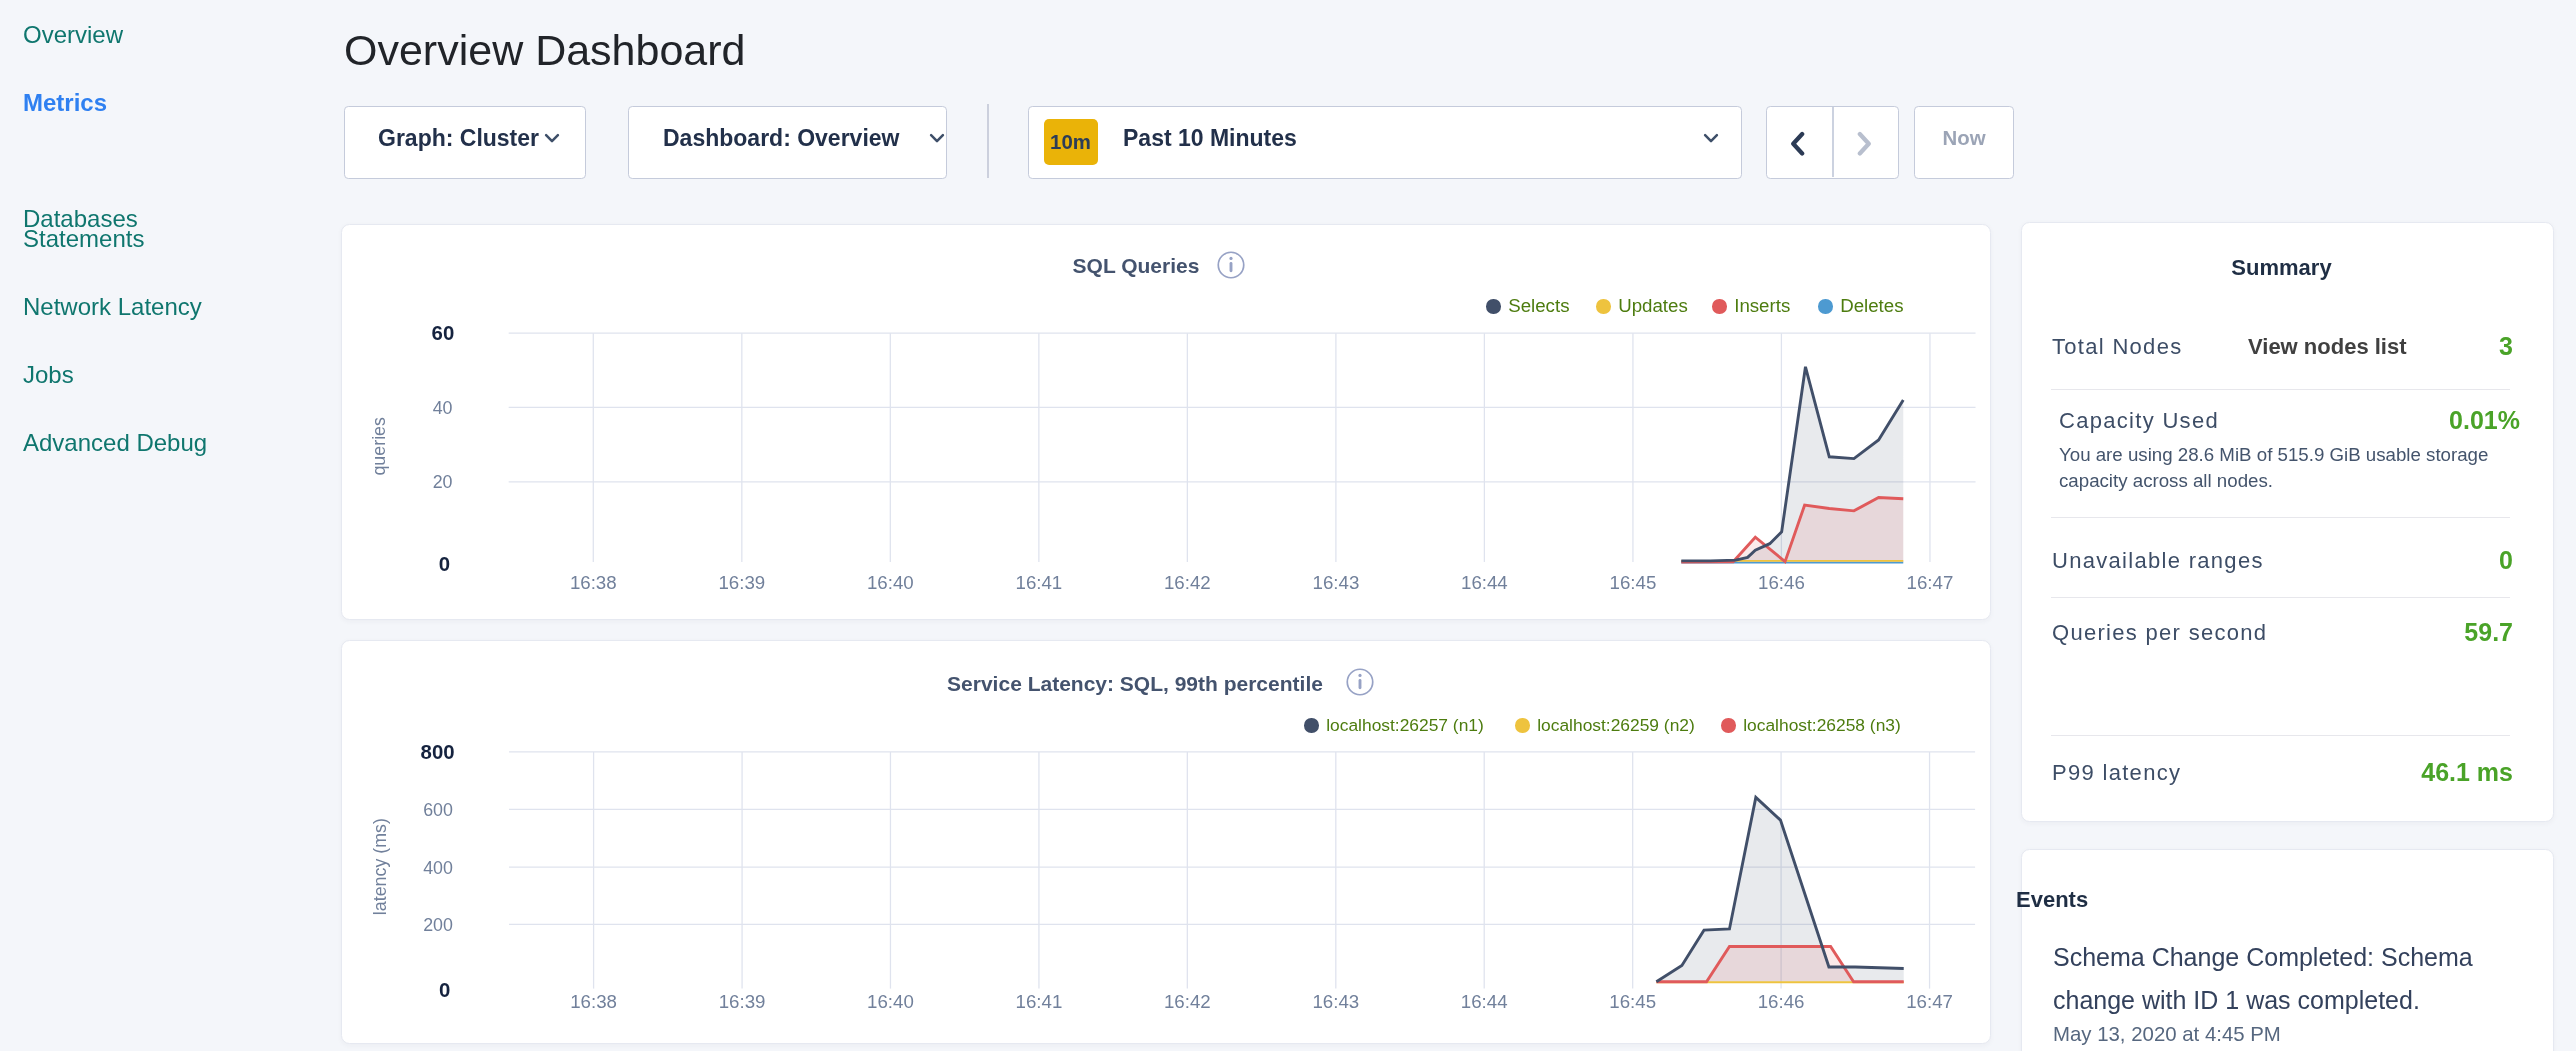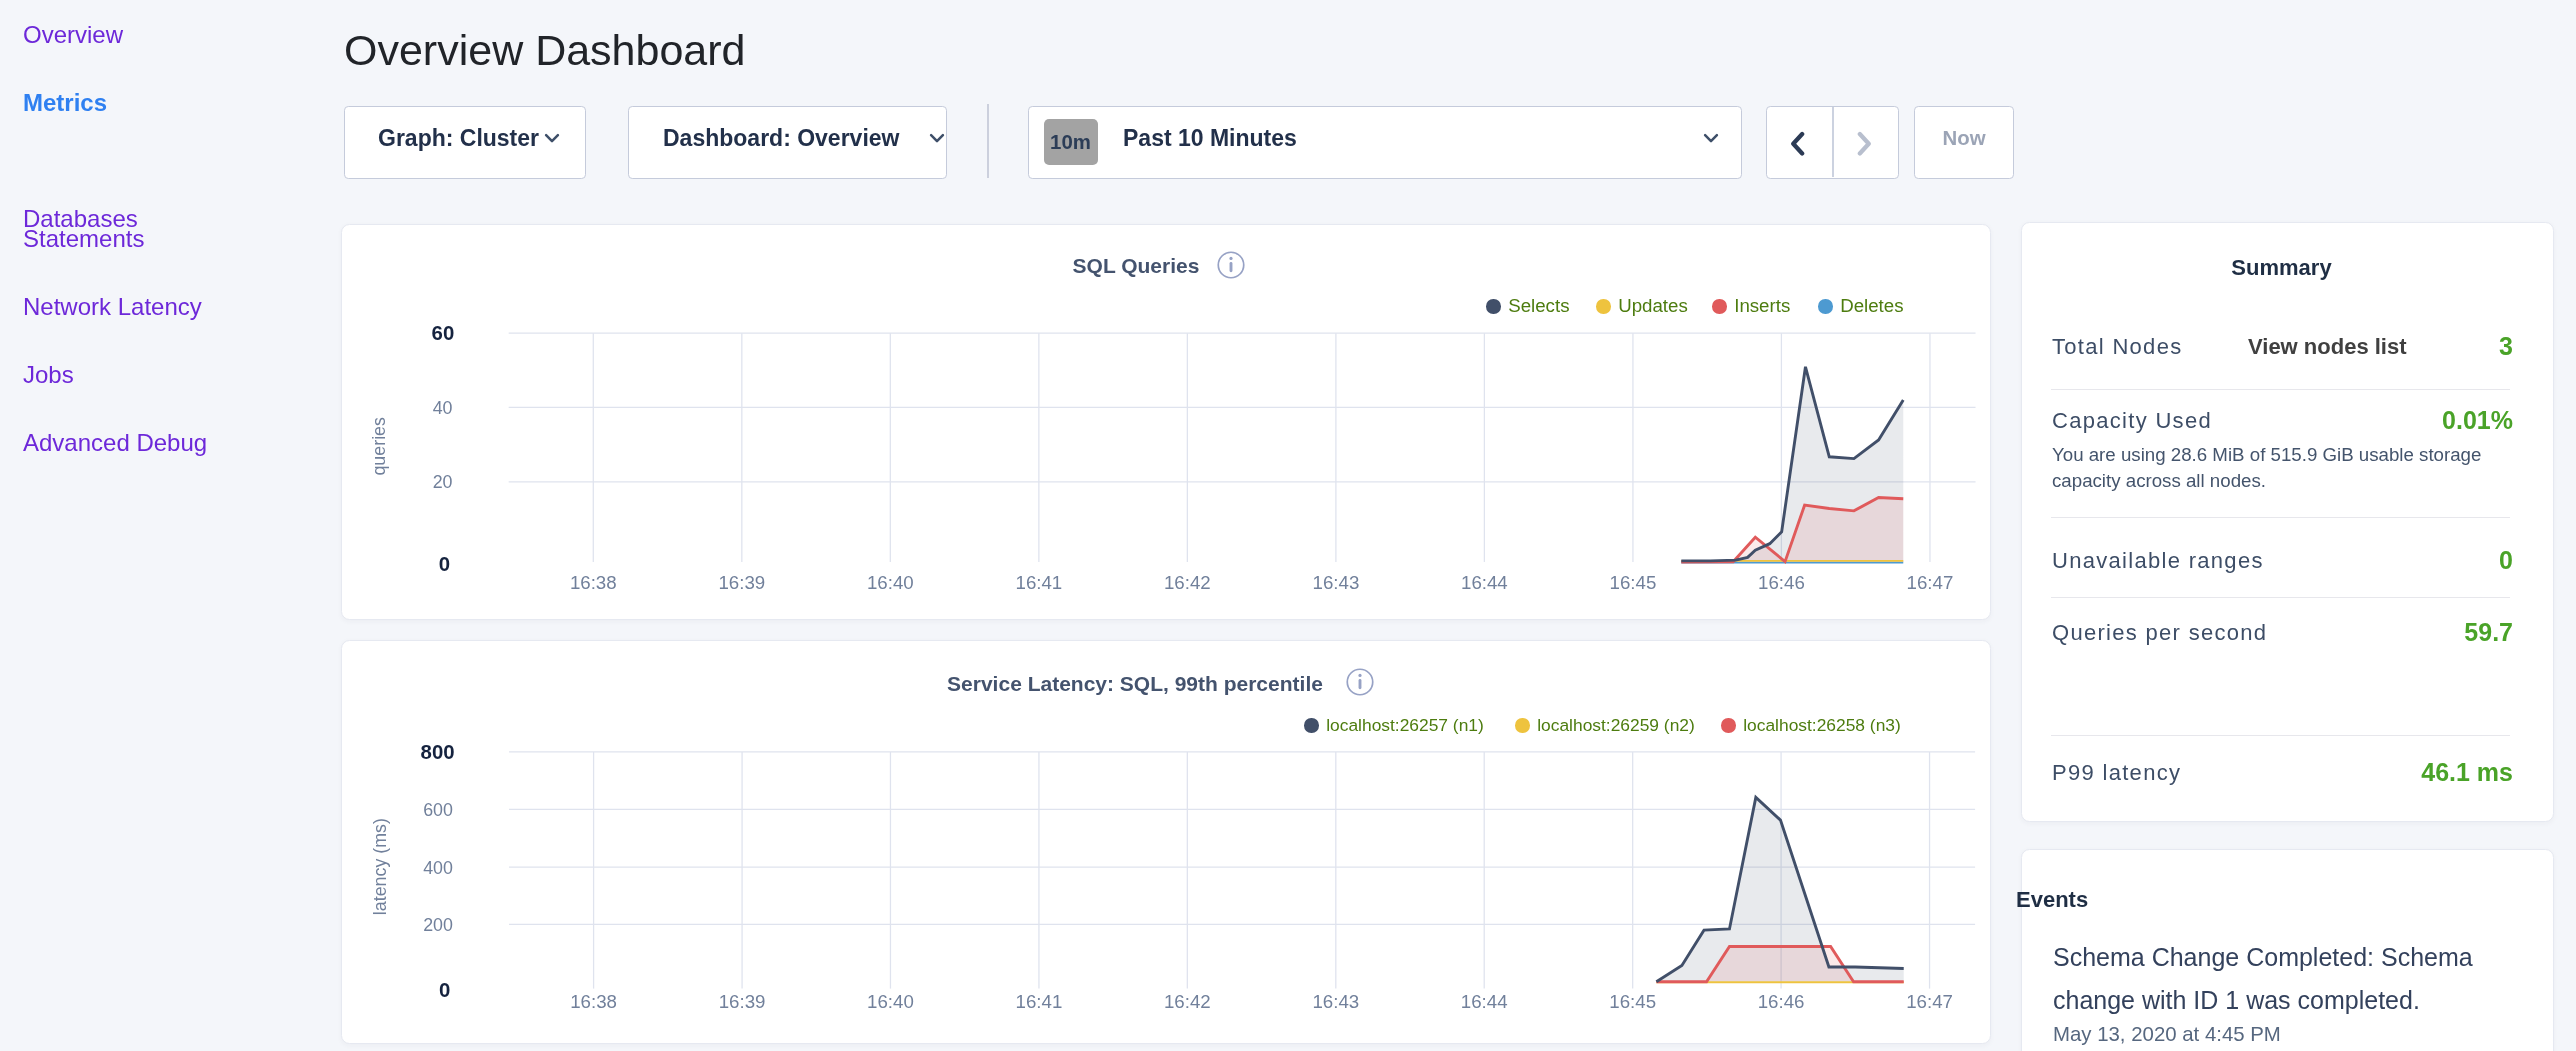--- a/index.html
+++ b/index.html
@@ -1,19 +1,19 @@
 <!DOCTYPE html>
 <html style="font-size:13.6px"><head>
 <meta charset="utf-8">
 <style>
 * { margin:0; padding:0; box-sizing:border-box; }
 html,body { width:2576px; height:1051px; background:#f4f6fa; font-family:"Liberation Sans", sans-serif; overflow:hidden; }
 .abs { position:absolute; }
 .card { position:absolute; background:#fff; border:0.9px solid #e6e9f1; border-radius:8.5px; box-shadow:0 1.7px 5.1px rgba(40,50,80,0.04); }
-.navitem { position:absolute; left:23px; font-size:24px; color:#6d28d9; }
+.navitem { position:absolute; left:23px; font-size:24px; color:#0f766e; }
 .ctl { position:absolute; top:106px; height:73px; background:#fff; border:1.7px solid #c5cbdb; border-radius:4.3px; }
 .ctltxt { font-size:23px; font-weight:700; color:#22304a; }
 .ylab { font-size:21px; fill:#71809b; text-anchor:end; }
 .ylabB { font-size:24px; font-weight:700; fill:#15233f; text-anchor:end; }
 .xlab { font-size:22px; fill:#71809b; text-anchor:middle; }
 .ctitle { position:absolute; width:100%; text-align:center; font-size:21px; font-weight:700; color:#44536e; }
 .leg { position:absolute; font-size:18.7px; color:#4d7c0f; }
 .dot { display:inline-block; width:14.5px; height:14.5px; border-radius:50%; margin-right:7.7px; vertical-align:-1.7px; }
 .srow-label { font-size:22px; font-weight:400; color:#3d4d66; letter-spacing:1.3px; }
 .srow-val { font-size:25px; font-weight:700; color:#4aa328; position:absolute; right:0; top:-1.7px; }
@@ -40,21 +40,21 @@
     </svg>
 </div>
 <div class="ctl" style="left:628px; width:319px;">
   <span class="ctltxt abs" style="left:34px; top:18px;">Dashboard: Overview</span>
   <svg class="abs" style="left:300px; top:25.5px;" width="16" height="10.2" viewBox="0 0 19 12">
       <path d="M2.5 2.5 L9.5 9.5 L16.5 2.5" fill="none" stroke="#3e4f69" stroke-width="3" stroke-linecap="round" stroke-linejoin="round"></path>
     </svg>
 </div>
 <div class="abs" style="left:987px; top:104px; width:1.7px; height:74px; background:#ccd0dd;"></div>
 <div class="ctl" style="left:1028px; width:714px;">
-  <span class="abs" style="left:14.5px; top:12px; width:54px; height:46px; background:#a3a3a3; border-radius:5.1px; text-align:center; line-height:46px; font-size:20.4px; font-weight:700; color:#2c3d57;">10m</span>
+  <span class="abs" style="left:14.5px; top:12px; width:54px; height:46px; background:#eab308; border-radius:5.1px; text-align:center; line-height:46px; font-size:20.4px; font-weight:700; color:#2c3d57;">10m</span>
   <span class="ctltxt abs" style="left:94px; top:18px;">Past 10 Minutes</span>
   <svg class="abs" style="left:674px; top:25.5px;" width="16" height="10.2" viewBox="0 0 19 12">
       <path d="M2.5 2.5 L9.5 9.5 L16.5 2.5" fill="none" stroke="#3e4f69" stroke-width="3" stroke-linecap="round" stroke-linejoin="round"></path>
     </svg>
 </div>
 <div class="ctl" style="left:1766px; width:133px;">
   <div class="abs" style="left:65px; top:0; width:1.7px; height:70px; background:#ccd2e0;"></div>
   <svg class="abs" style="left:22px; top:24px;" width="17" height="25.5" viewBox="0 0 20 30">
       <path d="M15.5 3.5 L5 15 L15.5 26.5" fill="none" stroke="#2c3b55" stroke-width="5" stroke-linecap="round" stroke-linejoin="round"></path>
     </svg>
@@ -169,21 +169,21 @@
 </div>
 
 <div class="card" style="left:2021px; top:222px; width:533px; height:600px;">
   <div class="abs" style="top:32px; left:-6px; width:100%; text-align:center; font-size:22px; font-weight:700; color:#1f2e44;">Summary</div>
   <div class="abs" style="left:30px; top:111px; width:461px;">
     <span class="srow-label">Total Nodes</span>
     <span class="abs" style="left:158px; top:0; font-size:22px; font-weight:700; color:#404040;margin-left:38px;">View nodes list</span>
     <span class="srow-val">3</span>
   </div>
   <div class="shr" style="top:166px;"></div>
-  <div class="abs" style="left:30px; top:185px; width:461px;">
+  <div class="abs" style="left:37px; top:185px; width:461px;">
     <span class="srow-label">Capacity Used</span>
     <span class="srow-val">0.01%</span>
     <div class="sdesc" style="margin-top:7.7px;">You are using 28.6 MiB of 515.9 GiB usable storage capacity across all nodes.</div>
   </div>
   <div class="shr" style="top:294px;"></div>
   <div class="abs" style="left:30px; top:325px; width:461px;">
     <span class="srow-label">Unavailable ranges</span>
     <span class="srow-val">0</span>
   </div>
   <div class="shr" style="top:374px;"></div>

